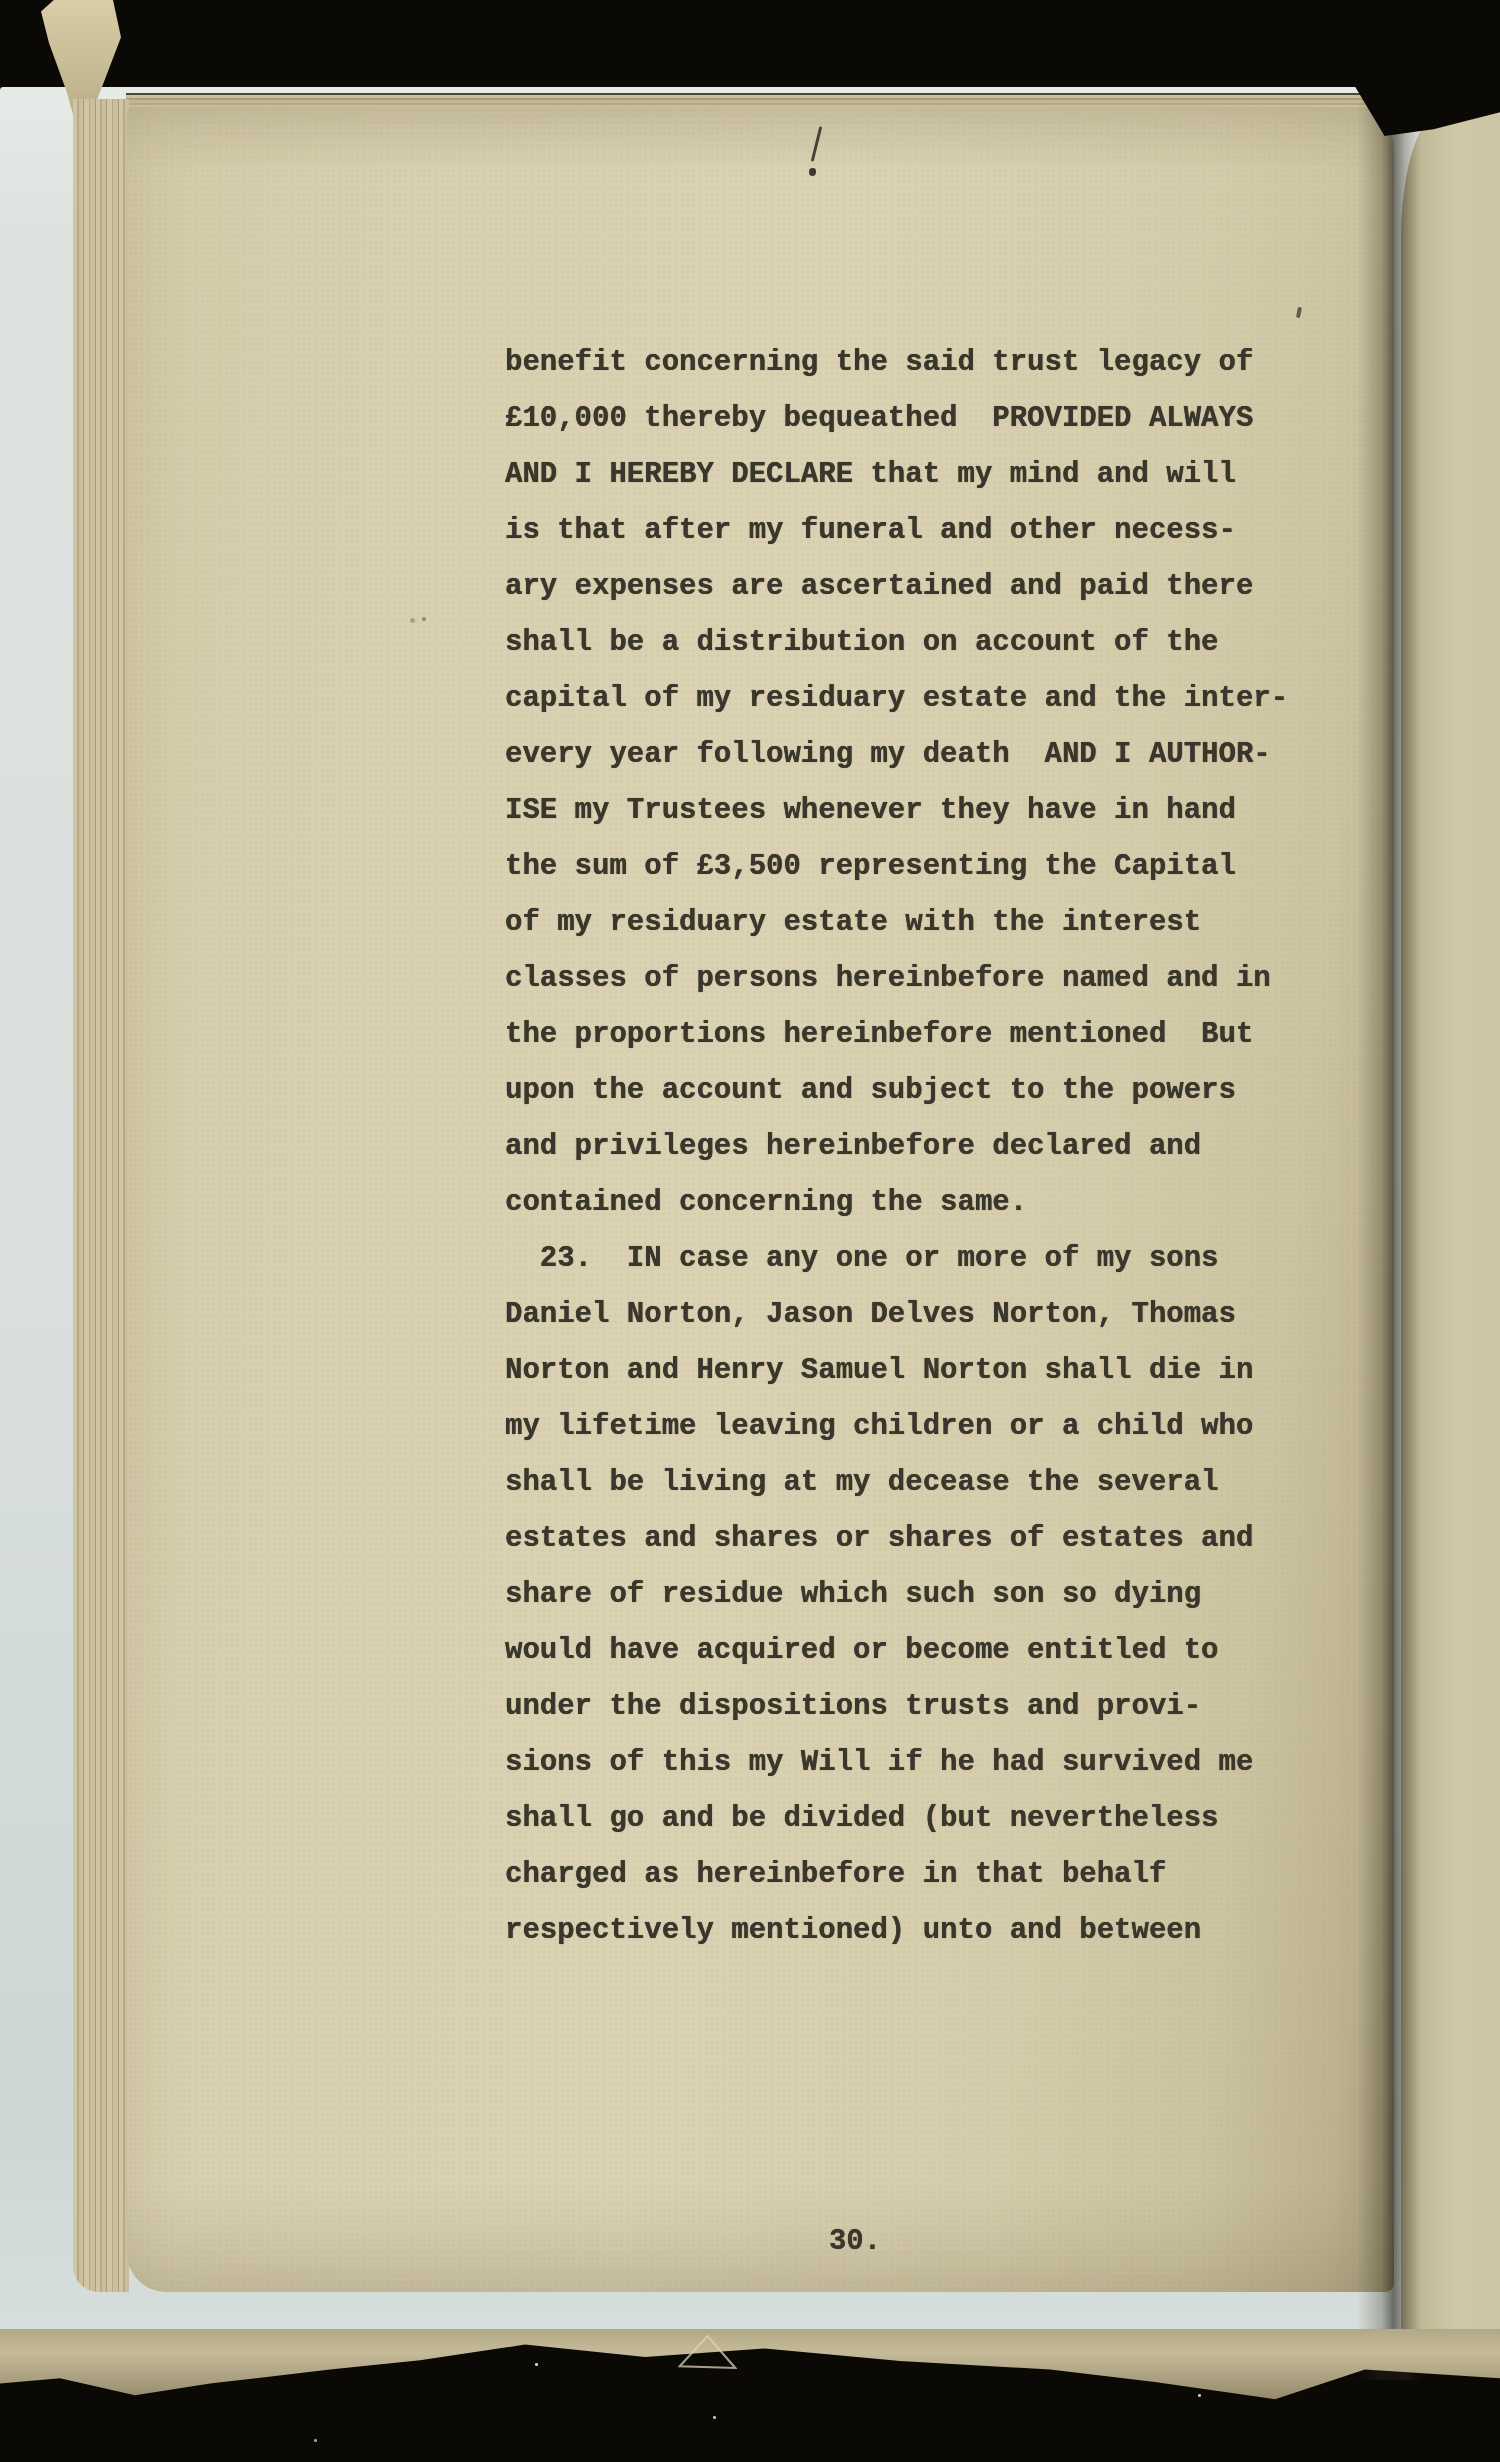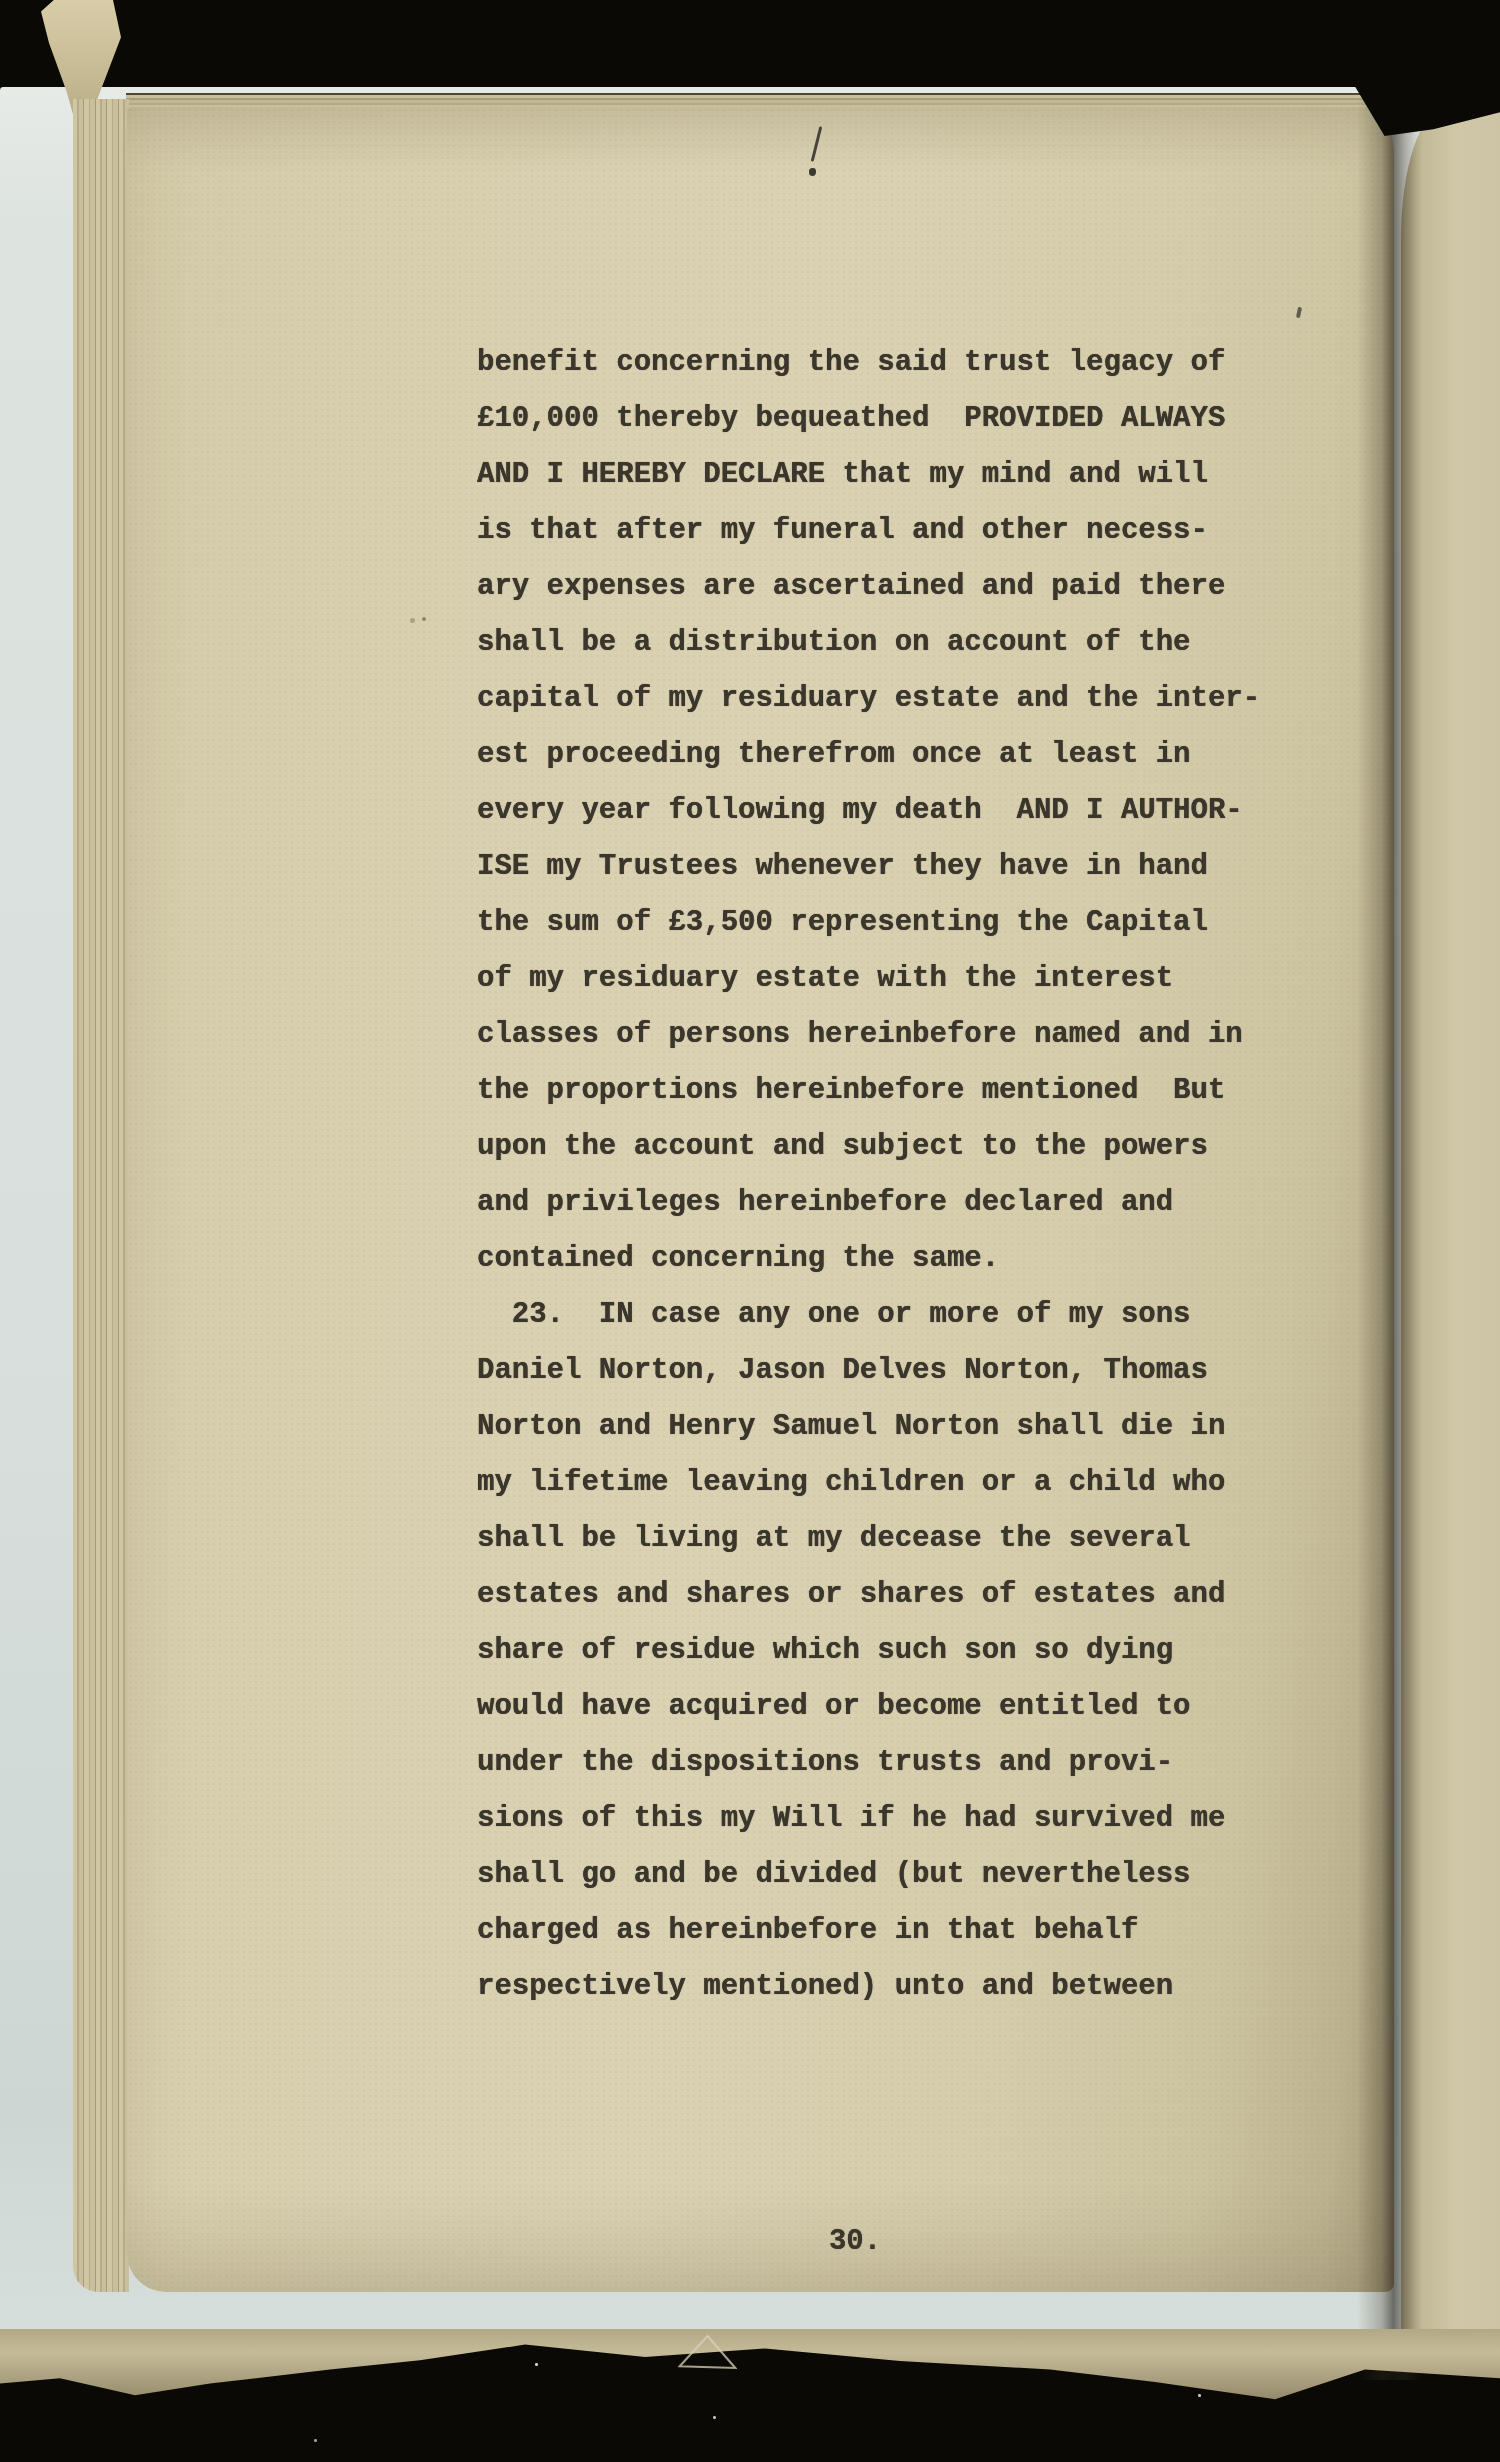--- a/index.html
+++ b/index.html
@@ -88,21 +88,21 @@
     left: 678px; top: 2334px; width: 59px; height: 36px;
   }
   .dust-specks {
     left: 535px; top: 2363px; width: 2.5px; height: 2.5px; border-radius: 50%;
     background: #cfd4cc;
     box-shadow: 178px 53px 0 #b9bfb6, 459px 119px 0 0.8px #a9afa7, 663px 31px 0 #c2c8bf, -221px 76px 0 #9aa098;
   }
 
   
   .text-block {
-    left: 350px; top: 228px; width: 815px;
+    left: 378px; top: 228px; width: 815px;
     color: #3a362c;
     font: 700 29px/56px "Liberation Mono", monospace;
     text-shadow: 0 0 0.8px rgba(50,46,36,.9), 0.4px 0.4px 0 rgba(50,46,36,.3);
   }
   .doc-line { white-space: pre; height: 56px; }
   .page-number {
     left: 728px; top: 2107px; transform: translateX(-50%);
     color: #3a362c;
     font: 700 29px/56px "Liberation Mono", monospace;
     text-shadow: 0 0 0.8px rgba(50,46,36,.9);
@@ -146,21 +146,20 @@
   <div class="abs speck-dot-b"></div>
 
   <div class="abs text-block">
       <div class="doc-line">benefit concerning the said trust legacy of</div>
       <div class="doc-line">£10,000 thereby bequeathed  PROVIDED ALWAYS</div>
       <div class="doc-line">AND I HEREBY DECLARE that my mind and will</div>
       <div class="doc-line">is that after my funeral and other necess-</div>
       <div class="doc-line">ary expenses are ascertained and paid there</div>
       <div class="doc-line">shall be a distribution on account of the</div>
       <div class="doc-line">capital of my residuary estate and the inter-</div>
-      <div class="doc-line">est proceeding therefrom once at least in</div>
       <div class="doc-line">every year following my death  AND I AUTHOR-</div>
       <div class="doc-line">ISE my Trustees whenever they have in hand</div>
       <div class="doc-line">the sum of £3,500 representing the Capital</div>
       <div class="doc-line">of my residuary estate with the interest</div>
       <div class="doc-line">classes of persons hereinbefore named and in</div>
       <div class="doc-line">the proportions hereinbefore mentioned  But</div>
       <div class="doc-line">upon the account and subject to the powers</div>
       <div class="doc-line">and privileges hereinbefore declared and</div>
       <div class="doc-line">contained concerning the same.</div>
       <div class="doc-line">  23.  IN case any one or more of my sons</div>

